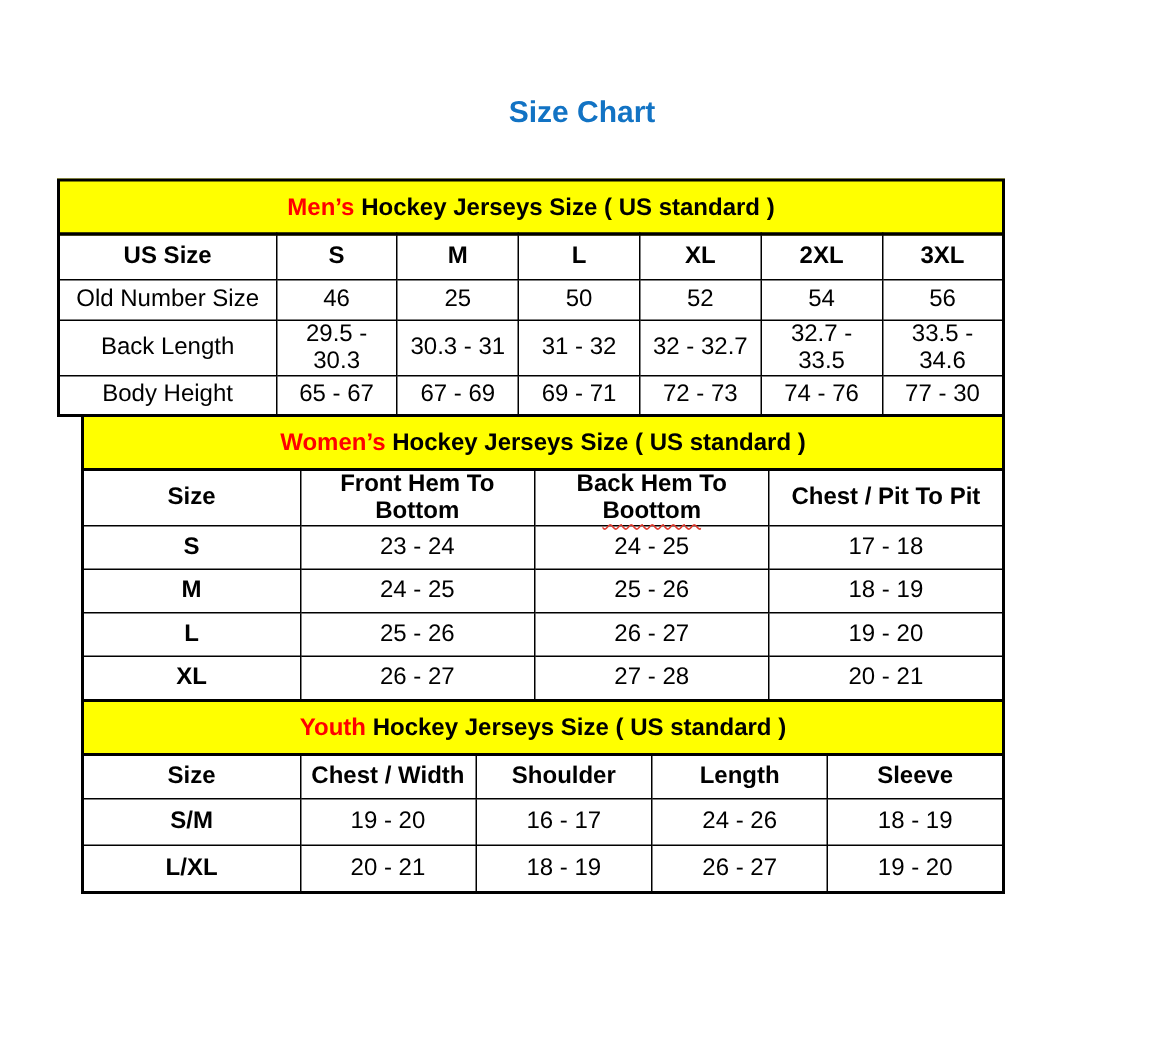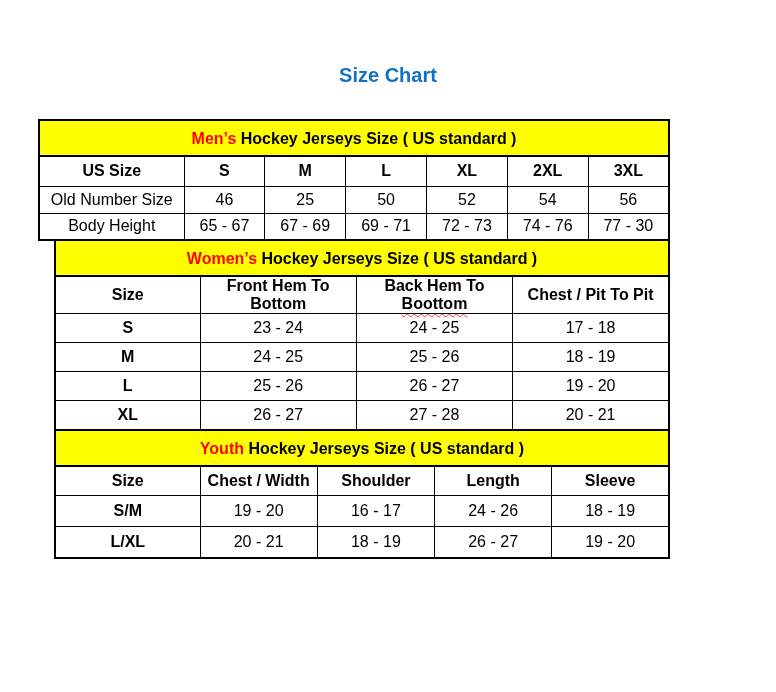--- a/index.html
+++ b/index.html
@@ -107,20 +107,29 @@
             <tr>
               <th>Old Number Size</th>
               <td>46</td>
               <td>25</td>
               <td>50</td>
               <td>52</td>
               <td>54</td>
               <td>56</td>
             </tr>
             <tr>
+              <th>Back Length</th>
+              <td>29.5 - 30.3</td>
+              <td>30.3 - 31</td>
+              <td>31 - 32</td>
+              <td>32 - 32.7</td>
+              <td>32.7 - 33.5</td>
+              <td>33.5 - 34.6</td>
+            </tr>
+            <tr>
               <th>Body Height</th>
               <td>65 - 67</td>
               <td>67 - 69</td>
               <td>69 - 71</td>
               <td>72 - 73</td>
               <td>74 - 76</td>
               <td>77 - 30</td>
             </tr>
           </tbody>
       </table>

